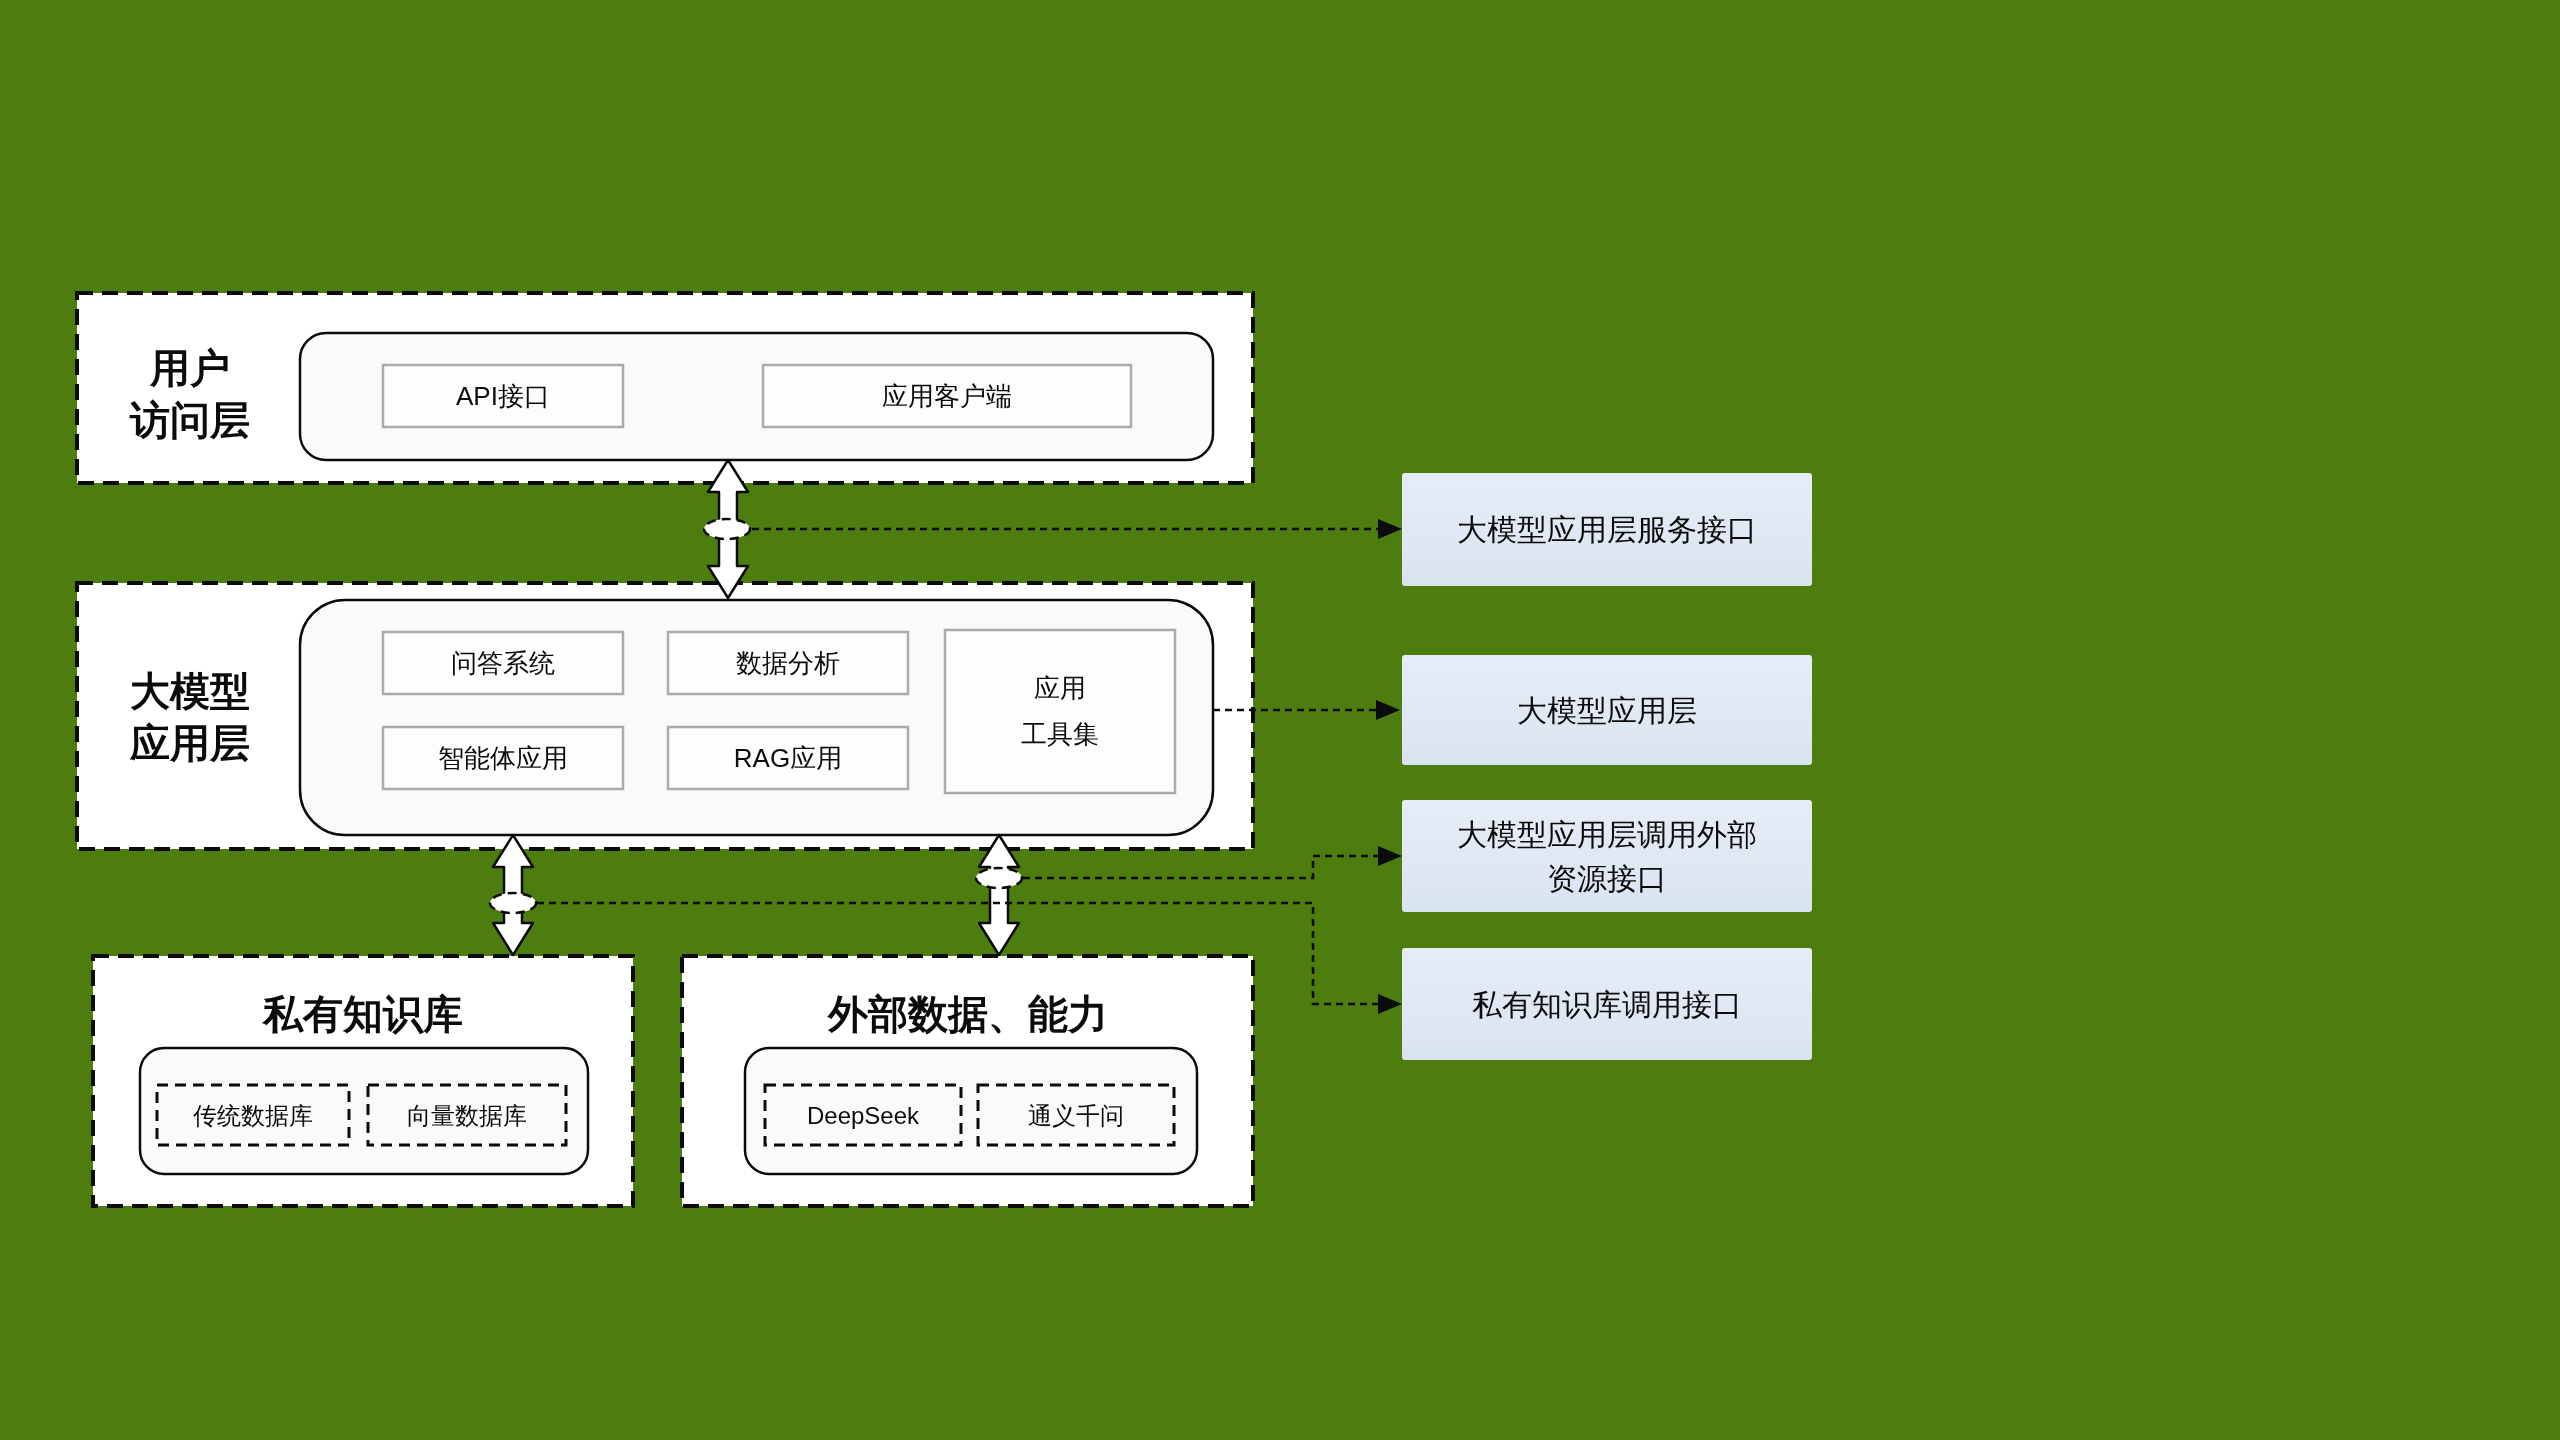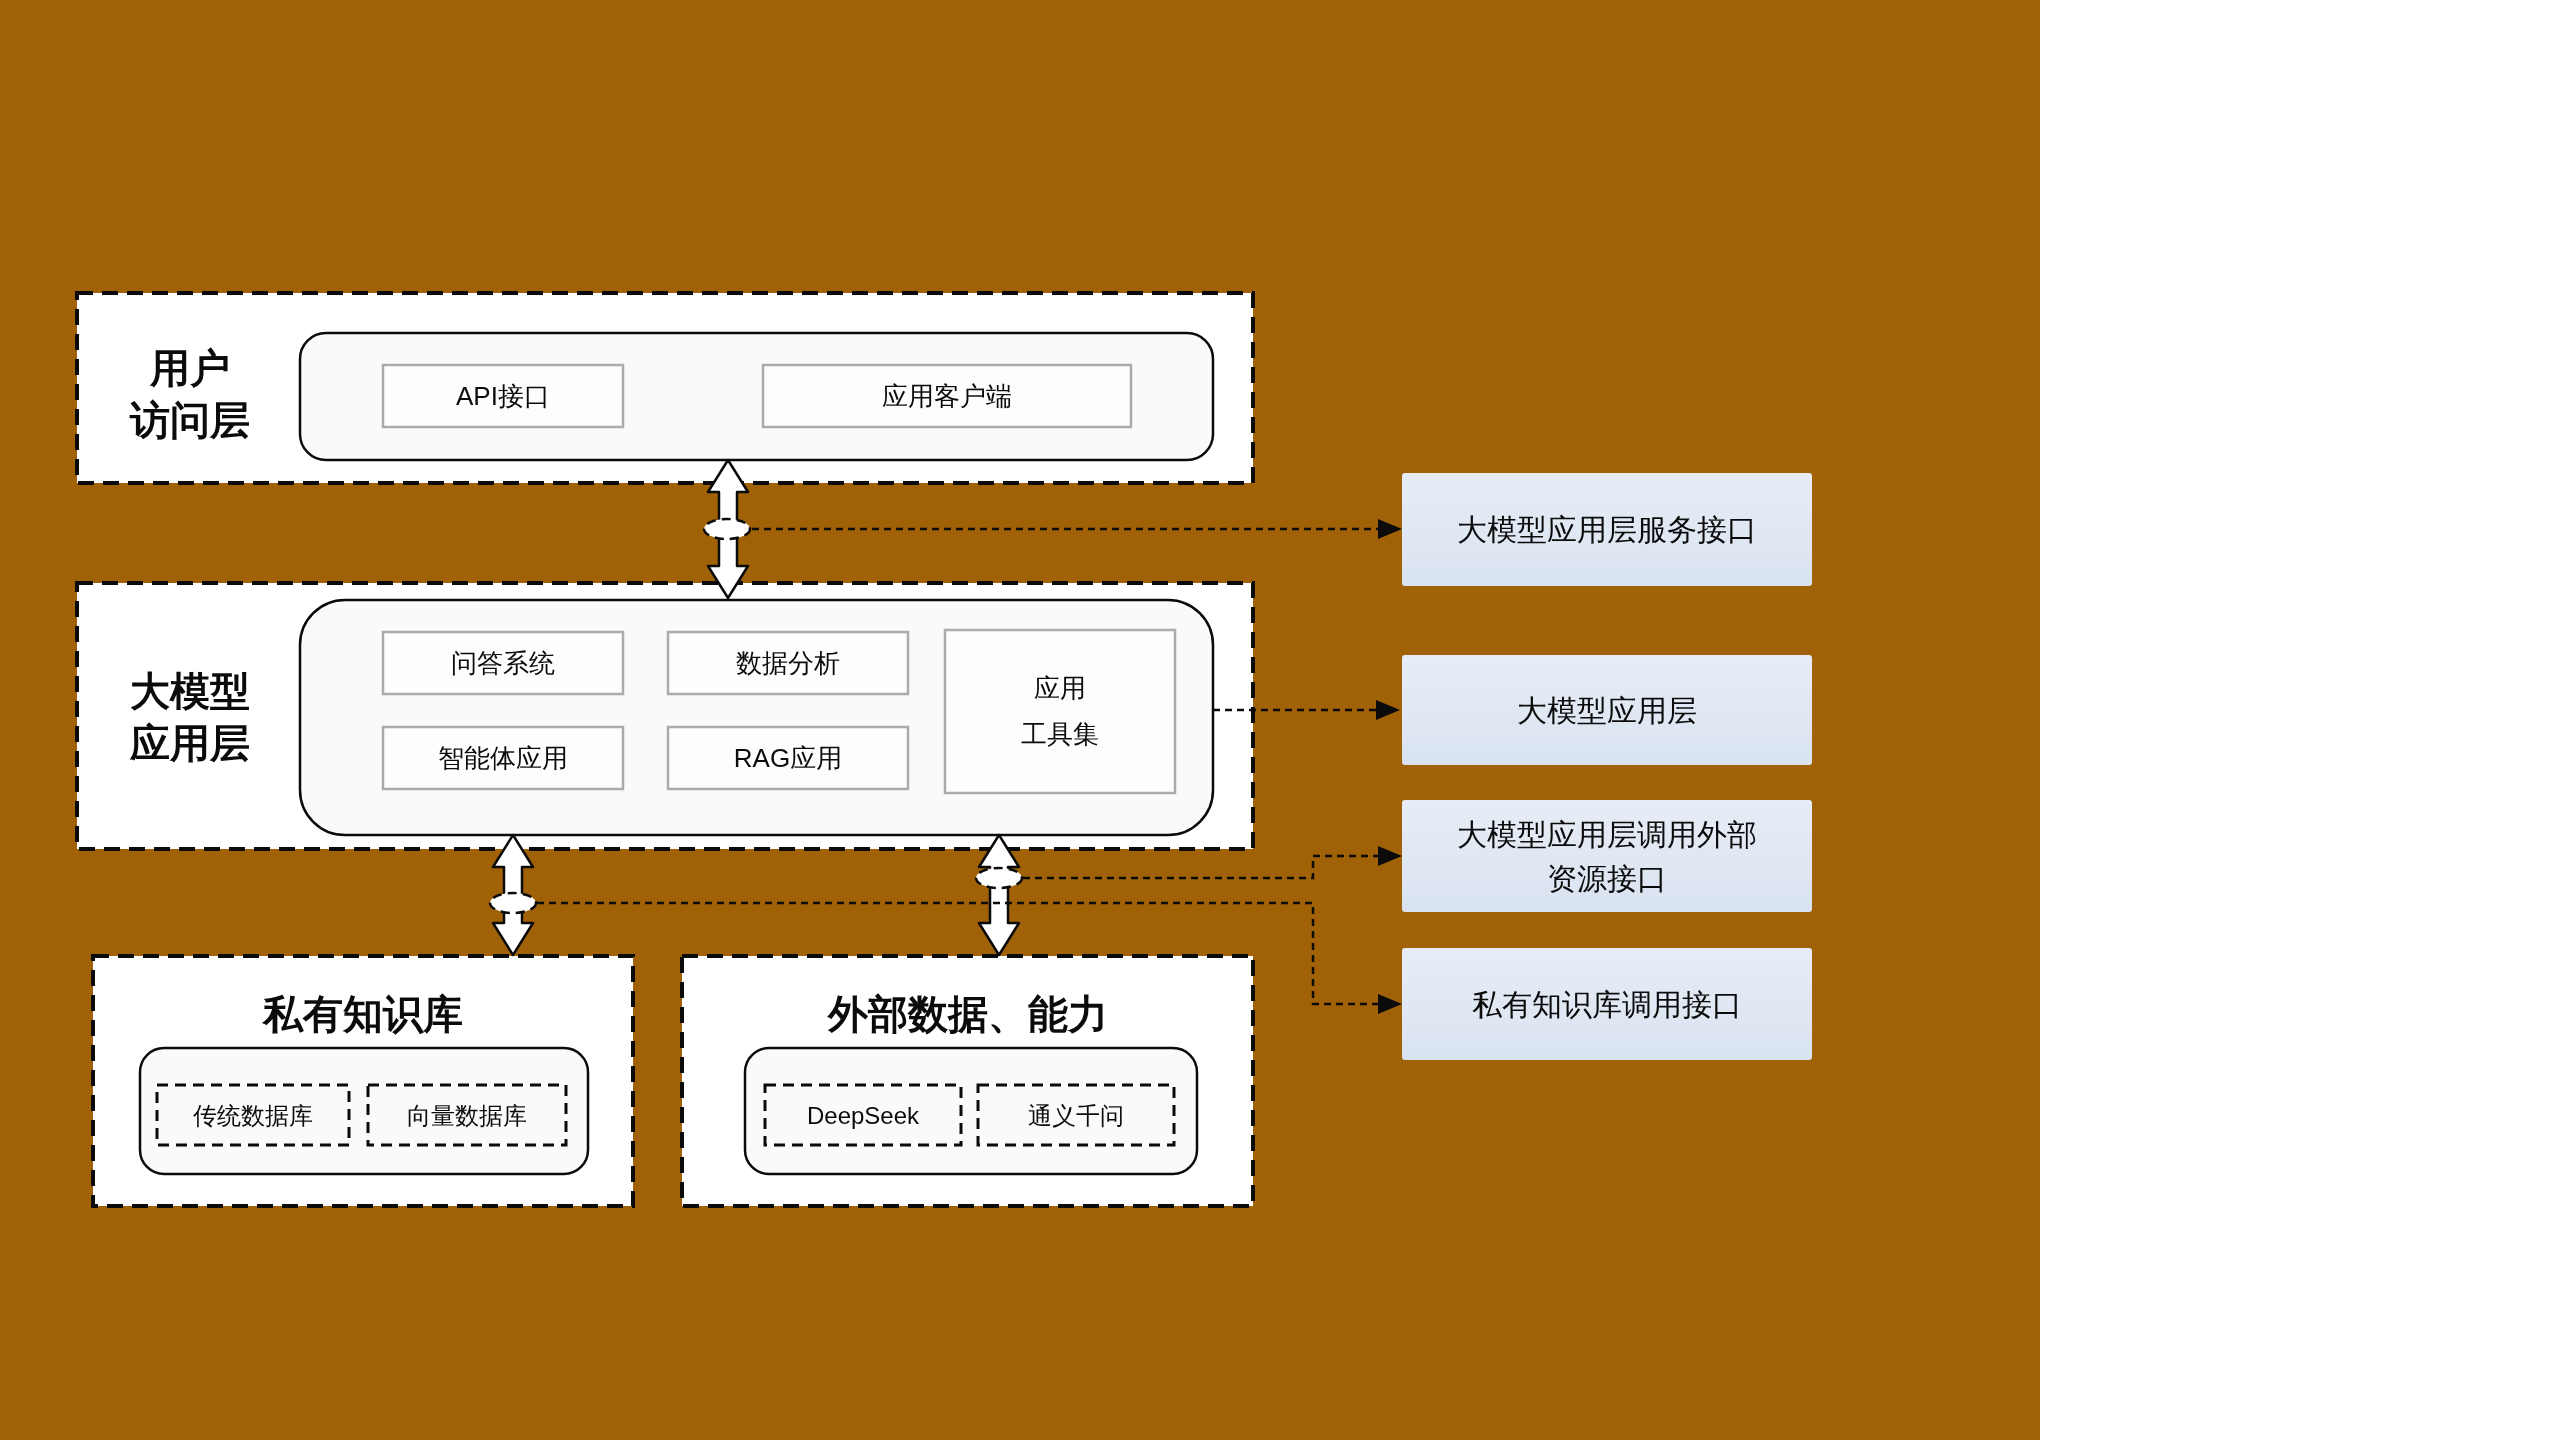--- a/index.html
+++ b/index.html
@@ -1,17 +1,17 @@
 <!DOCTYPE html>
 <html style="--callout-top: #e7edf6; --callout-bottom: #d9e3f0; --panel-fill: #f8fafc; --line: #0b0b0b; --gray-border: #ababab;"><head>
 <meta charset="utf-8">
 <title>Diagram</title>
 <style>
   html,body{margin:0;padding:0;background:#ffffff;}
-  .stage{width:2040px;height:1440px;position:relative;background:#a16207;}
+  .stage{width:2560px;height:1440px;position:relative;background:#4d7c0f;}
   svg{display:block;}
   text{font-family:"Liberation Sans",sans-serif;fill:#0b0b0b;text-anchor:middle;dominant-baseline:central;}
   .title{font-size:40px;font-weight:700;}
   .box-label{font-size:26px;}
   .sub-label{font-size:24px;}
   .toolset-label{font-size:26px;}
   .callout-label{font-size:30px;}
   .layer-border{fill:#ffffff;stroke:var(--line,#000);stroke-width:4;stroke-dasharray:16 9;}
   .panel{fill:var(--panel-fill,#f8fafc);stroke:var(--line,#000);stroke-width:2.5;}
   .gray-box{fill:#fcfdfe;stroke:var(--gray-border,#ababab);stroke-width:2.5;}

